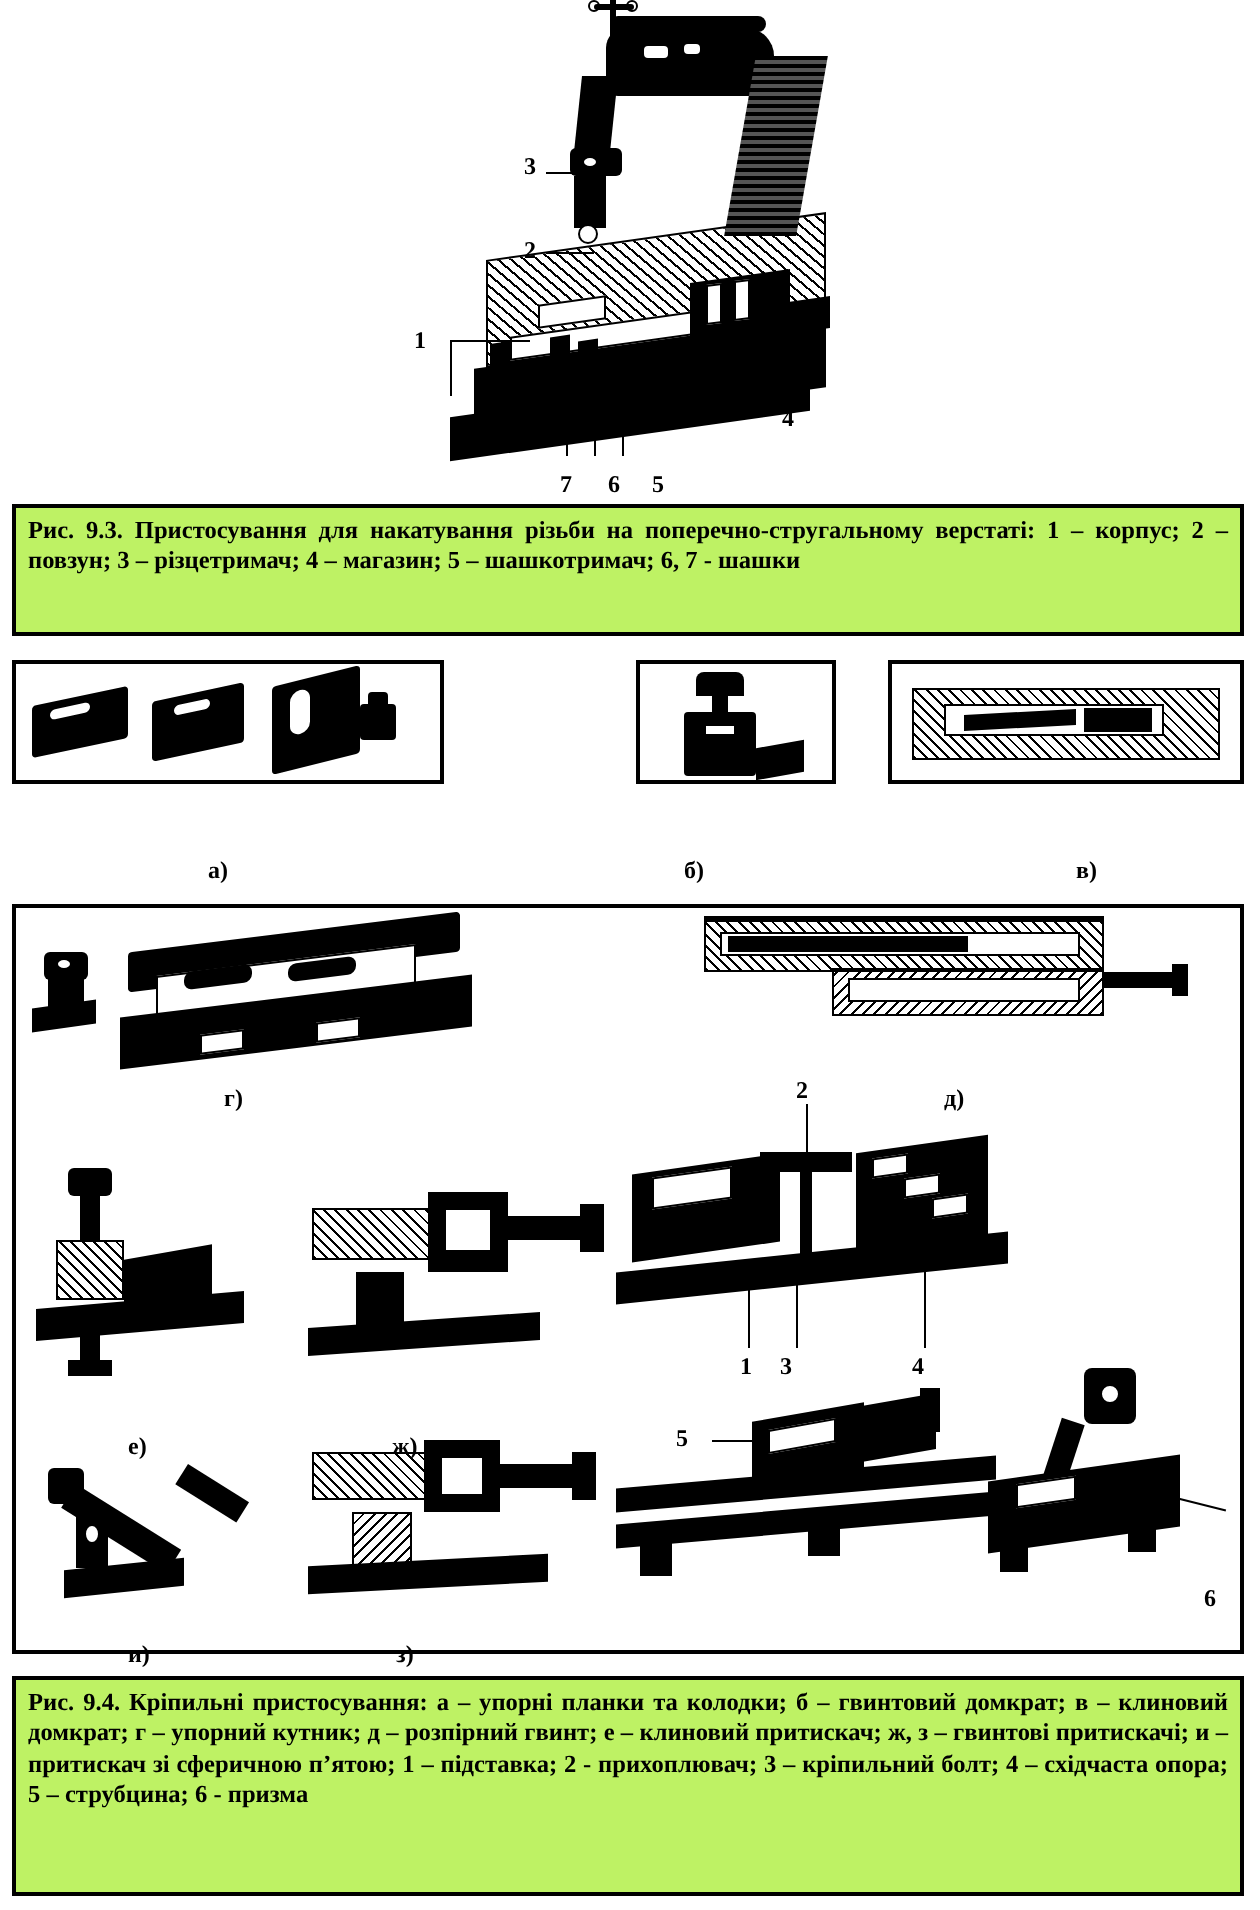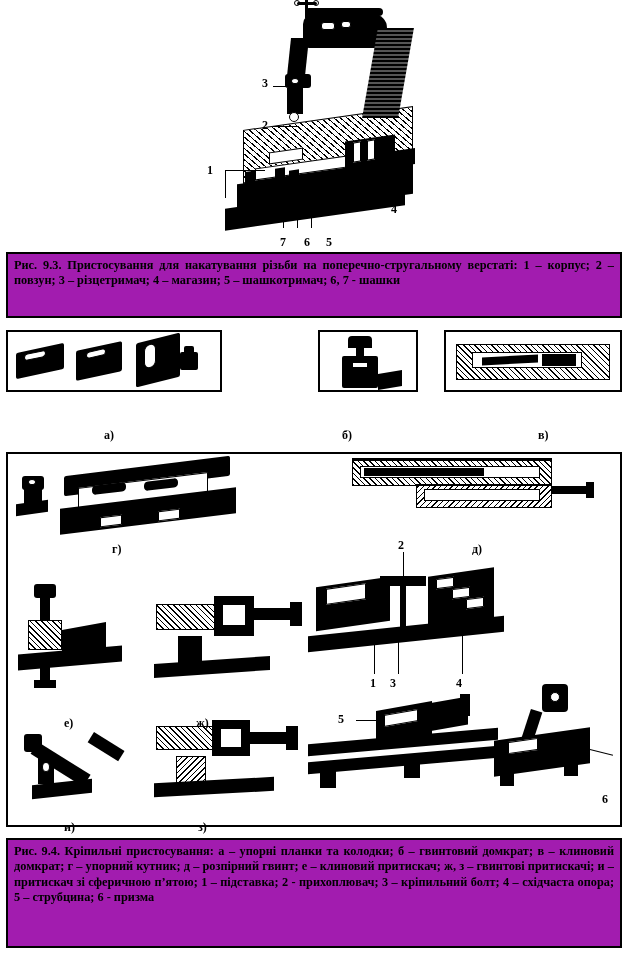--- a/index.html
+++ b/index.html
@@ -25,21 +25,21 @@
   .fig-box {
     position: absolute;
     border: 2px solid #000;
     background: #fff;
     box-sizing: border-box;
   }
   .caption {
     position: absolute;
     border: 2px solid #000;
     box-sizing: border-box;
-    background: #a21caf;
+    background: #bef264;
     padding: 4px 6px 4px 6px;
     font-size: 12.3px;
     line-height: 1.26;
     text-align: justify;
     font-weight: bold;
   }
   .caption p { margin: 0; }
 
   .lbl {
     position: absolute;

